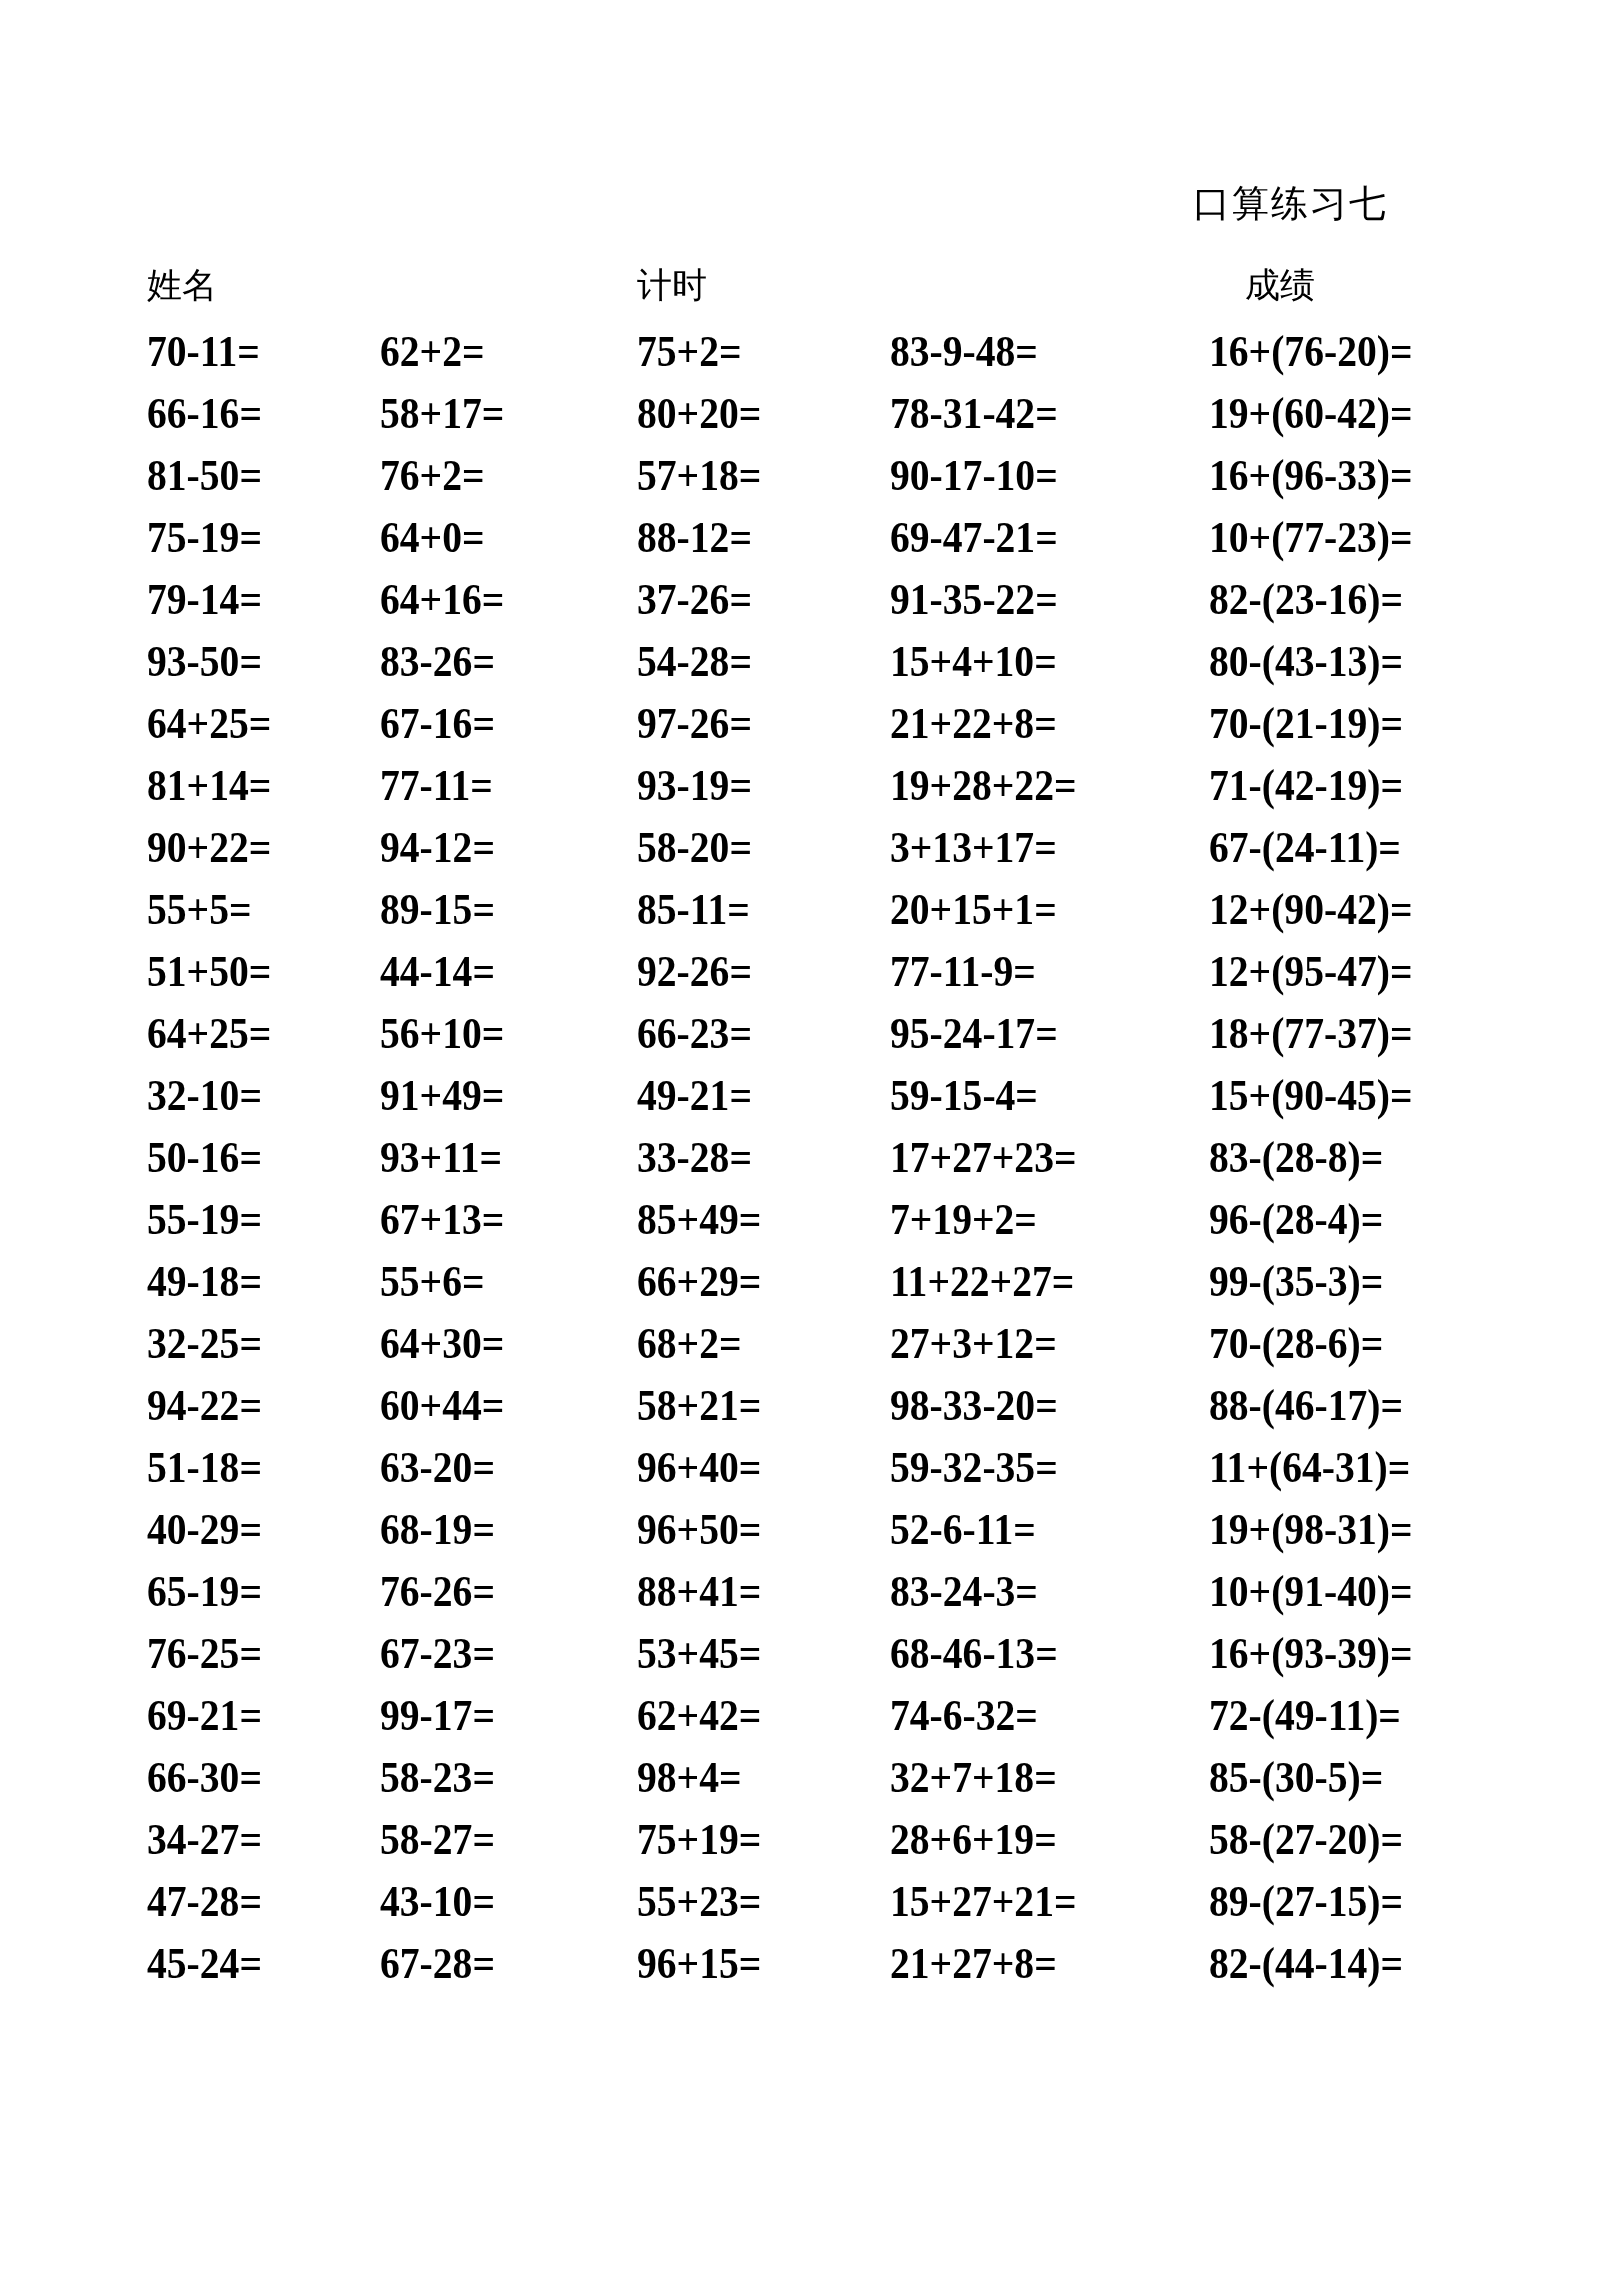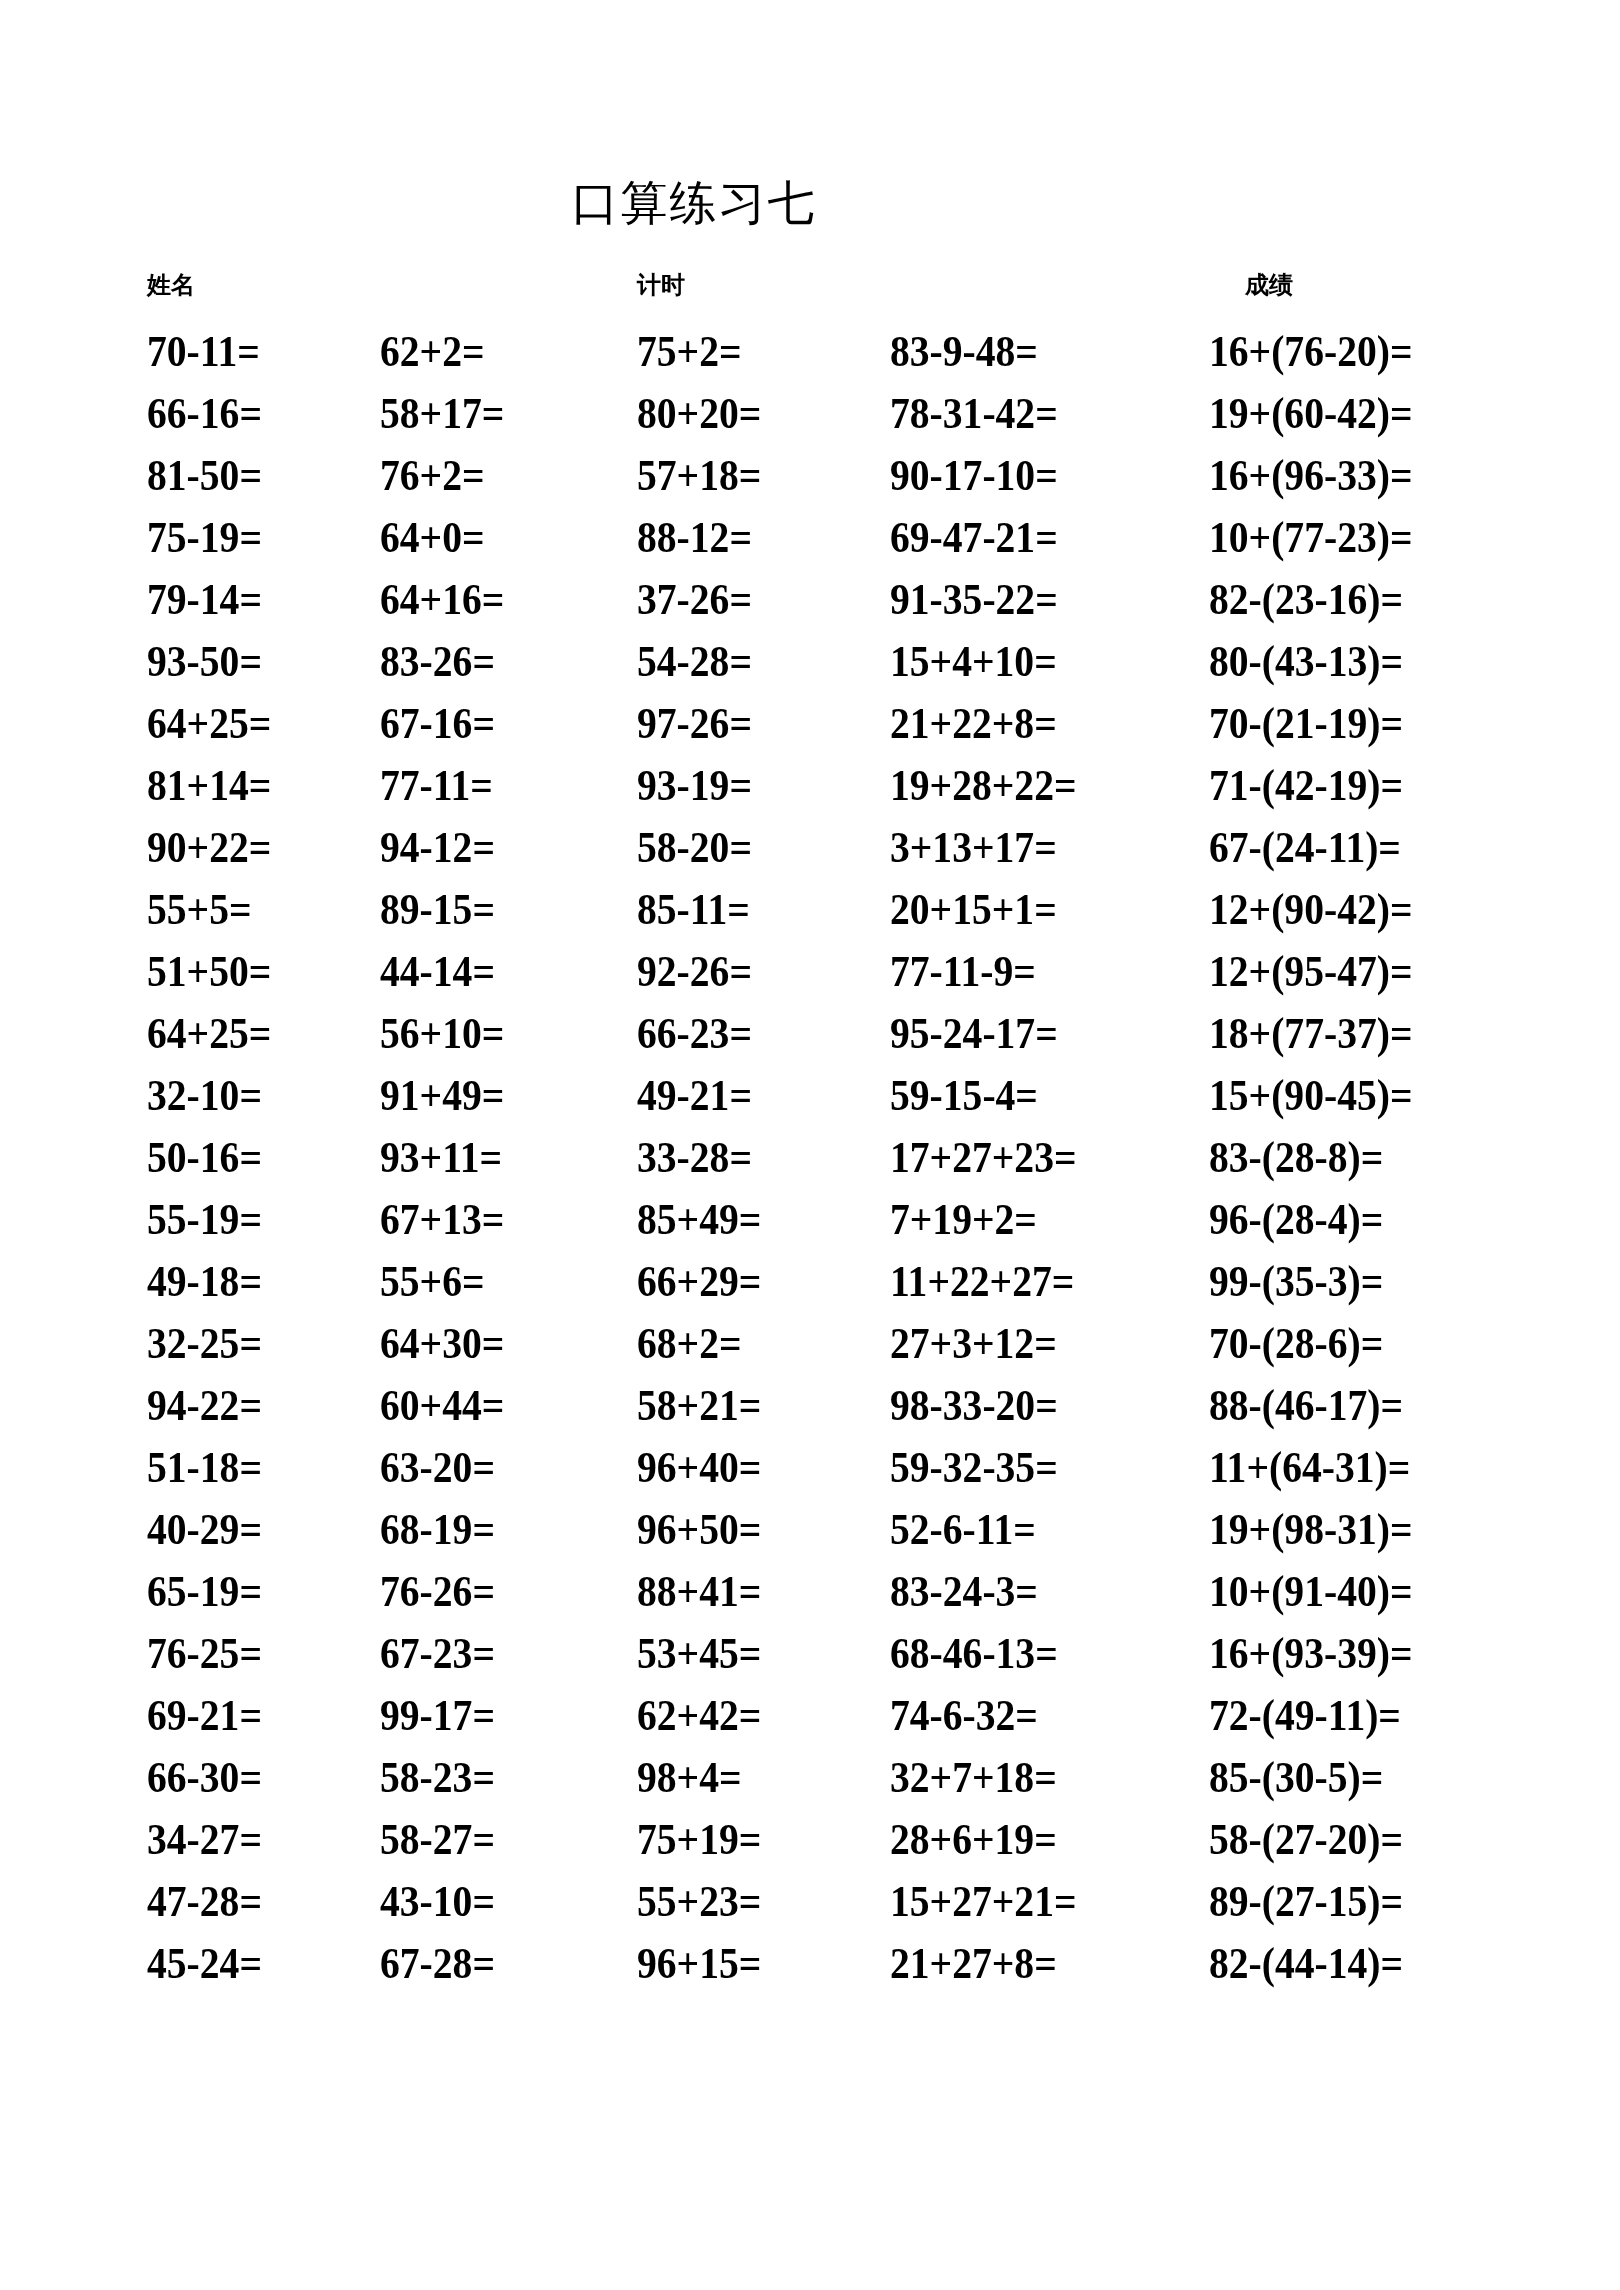--- a/index.html
+++ b/index.html
@@ -1,20 +1,20 @@
 <!DOCTYPE html>
 <html><head>
 <meta charset="utf-8">
 <style>
   html, body { margin: 0; padding: 0; background: #ffffff; }
   body { width: 1620px; height: 2291px; position: relative; overflow: hidden; color: #000;
          font-family: "Liberation Serif", "DejaVu Serif", serif; }
-  .title { position: absolute; top: 169px; left: 0; width: 1388px; text-align: center;
-           font-size: 47px; line-height: 69px; letter-spacing: 2px; }
-  .hdr { position: absolute; top: 261px; font-size: 24px; line-height: 49px; font-weight: bold; }
+  .title { position: absolute; top: 169px; left: 0; width: 1388px; text-align: right;
+           font-size: 37px; line-height: 69px; letter-spacing: 2px; }
+  .hdr { position: absolute; top: 261px; font-size: 35px; line-height: 49px; }
   .grid { position: absolute; top: 320px; left: 0; }
   .row { position: relative; height: 62px; width: 1620px; font-weight: bold; }
   .cell { position: absolute; top: 0; font-size: 45px; line-height: 62px; white-space: nowrap;
           transform: scaleX(0.88); transform-origin: left center; }
   .c0 { left: 147px; } .c1 { left: 380px; } .c2 { left: 637px; } .c3 { left: 890px; } .c4 { left: 1209px; }
 </style>
 </head>
 <body>
 
 <div class="title">口算练习七</div>

